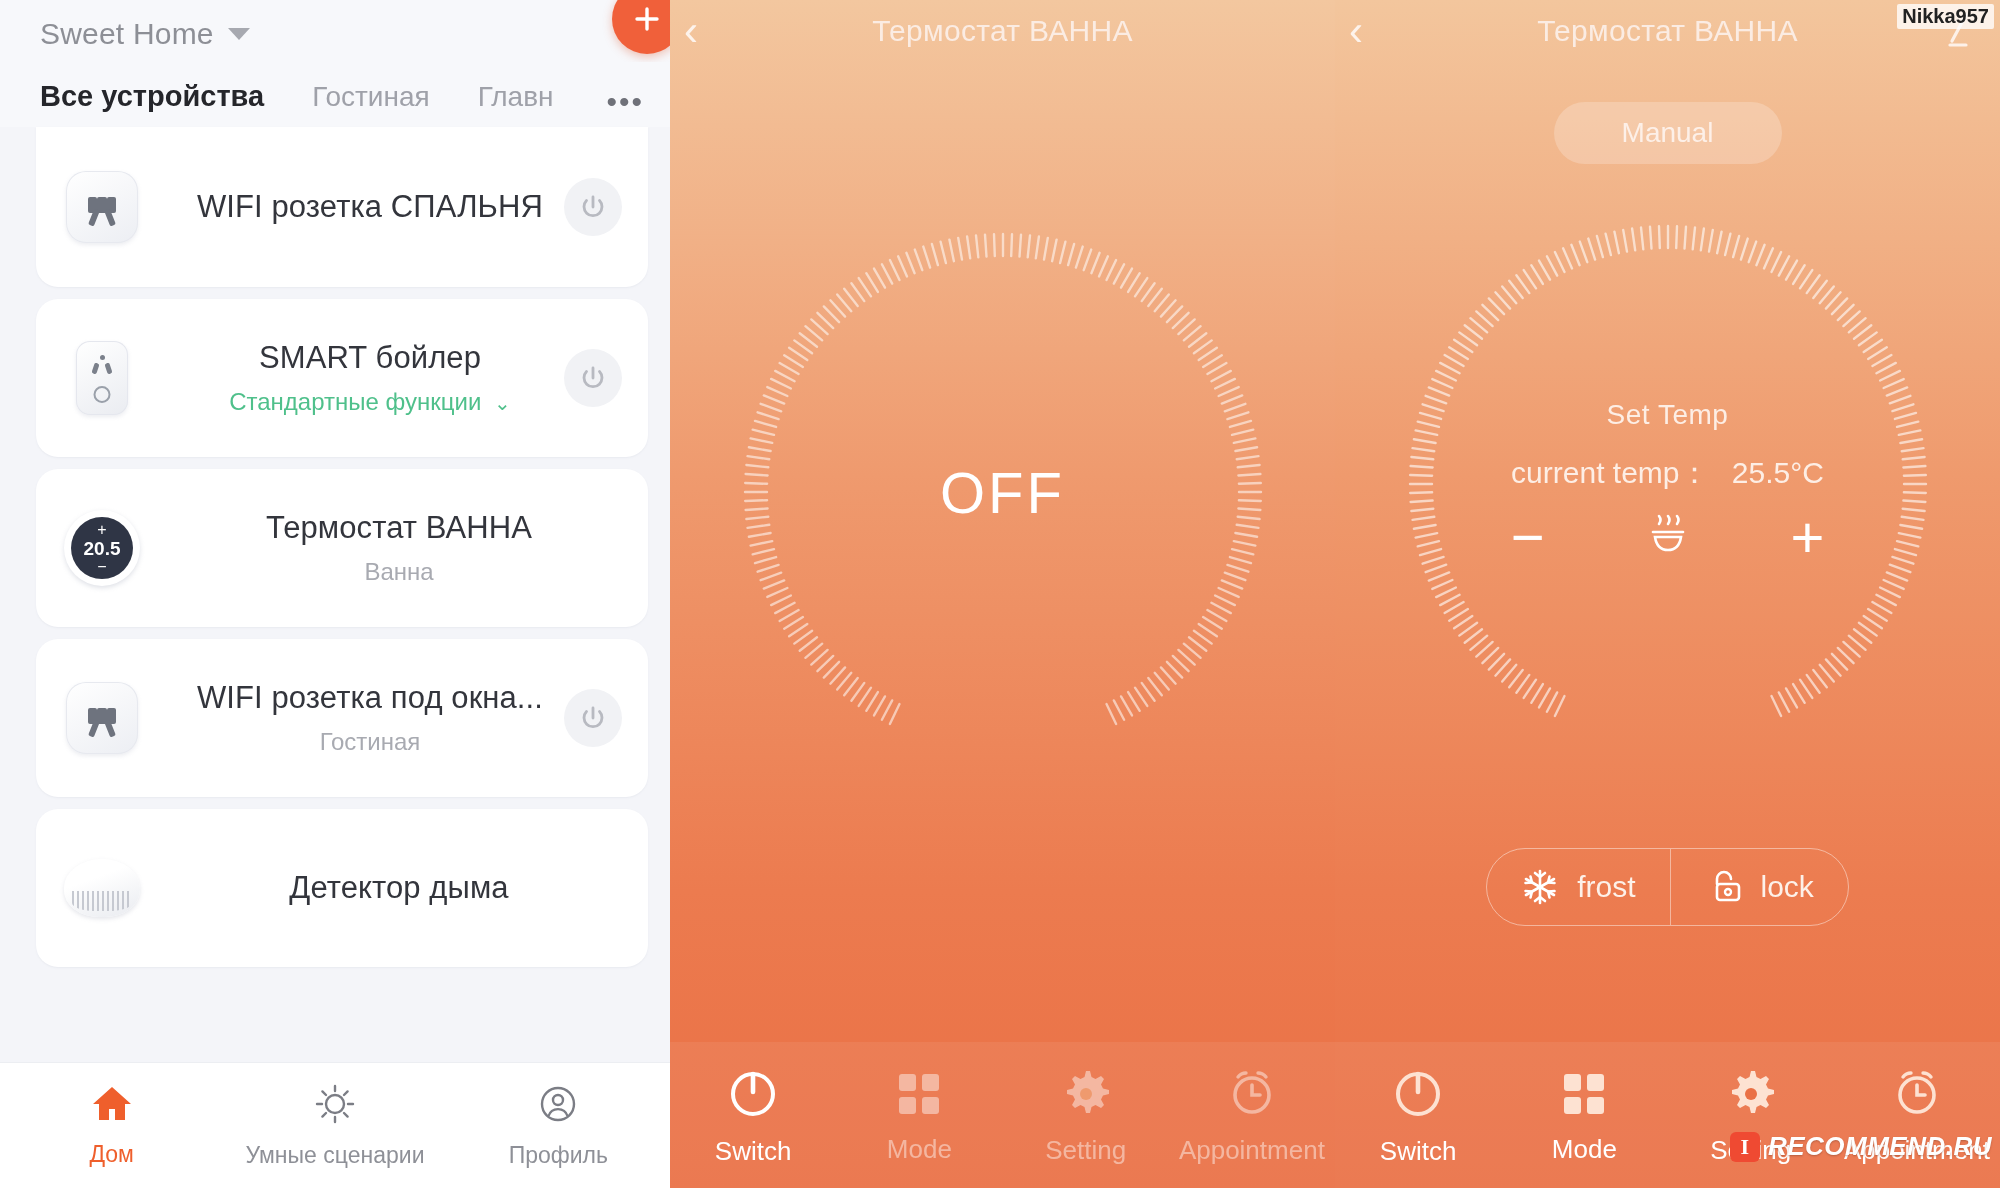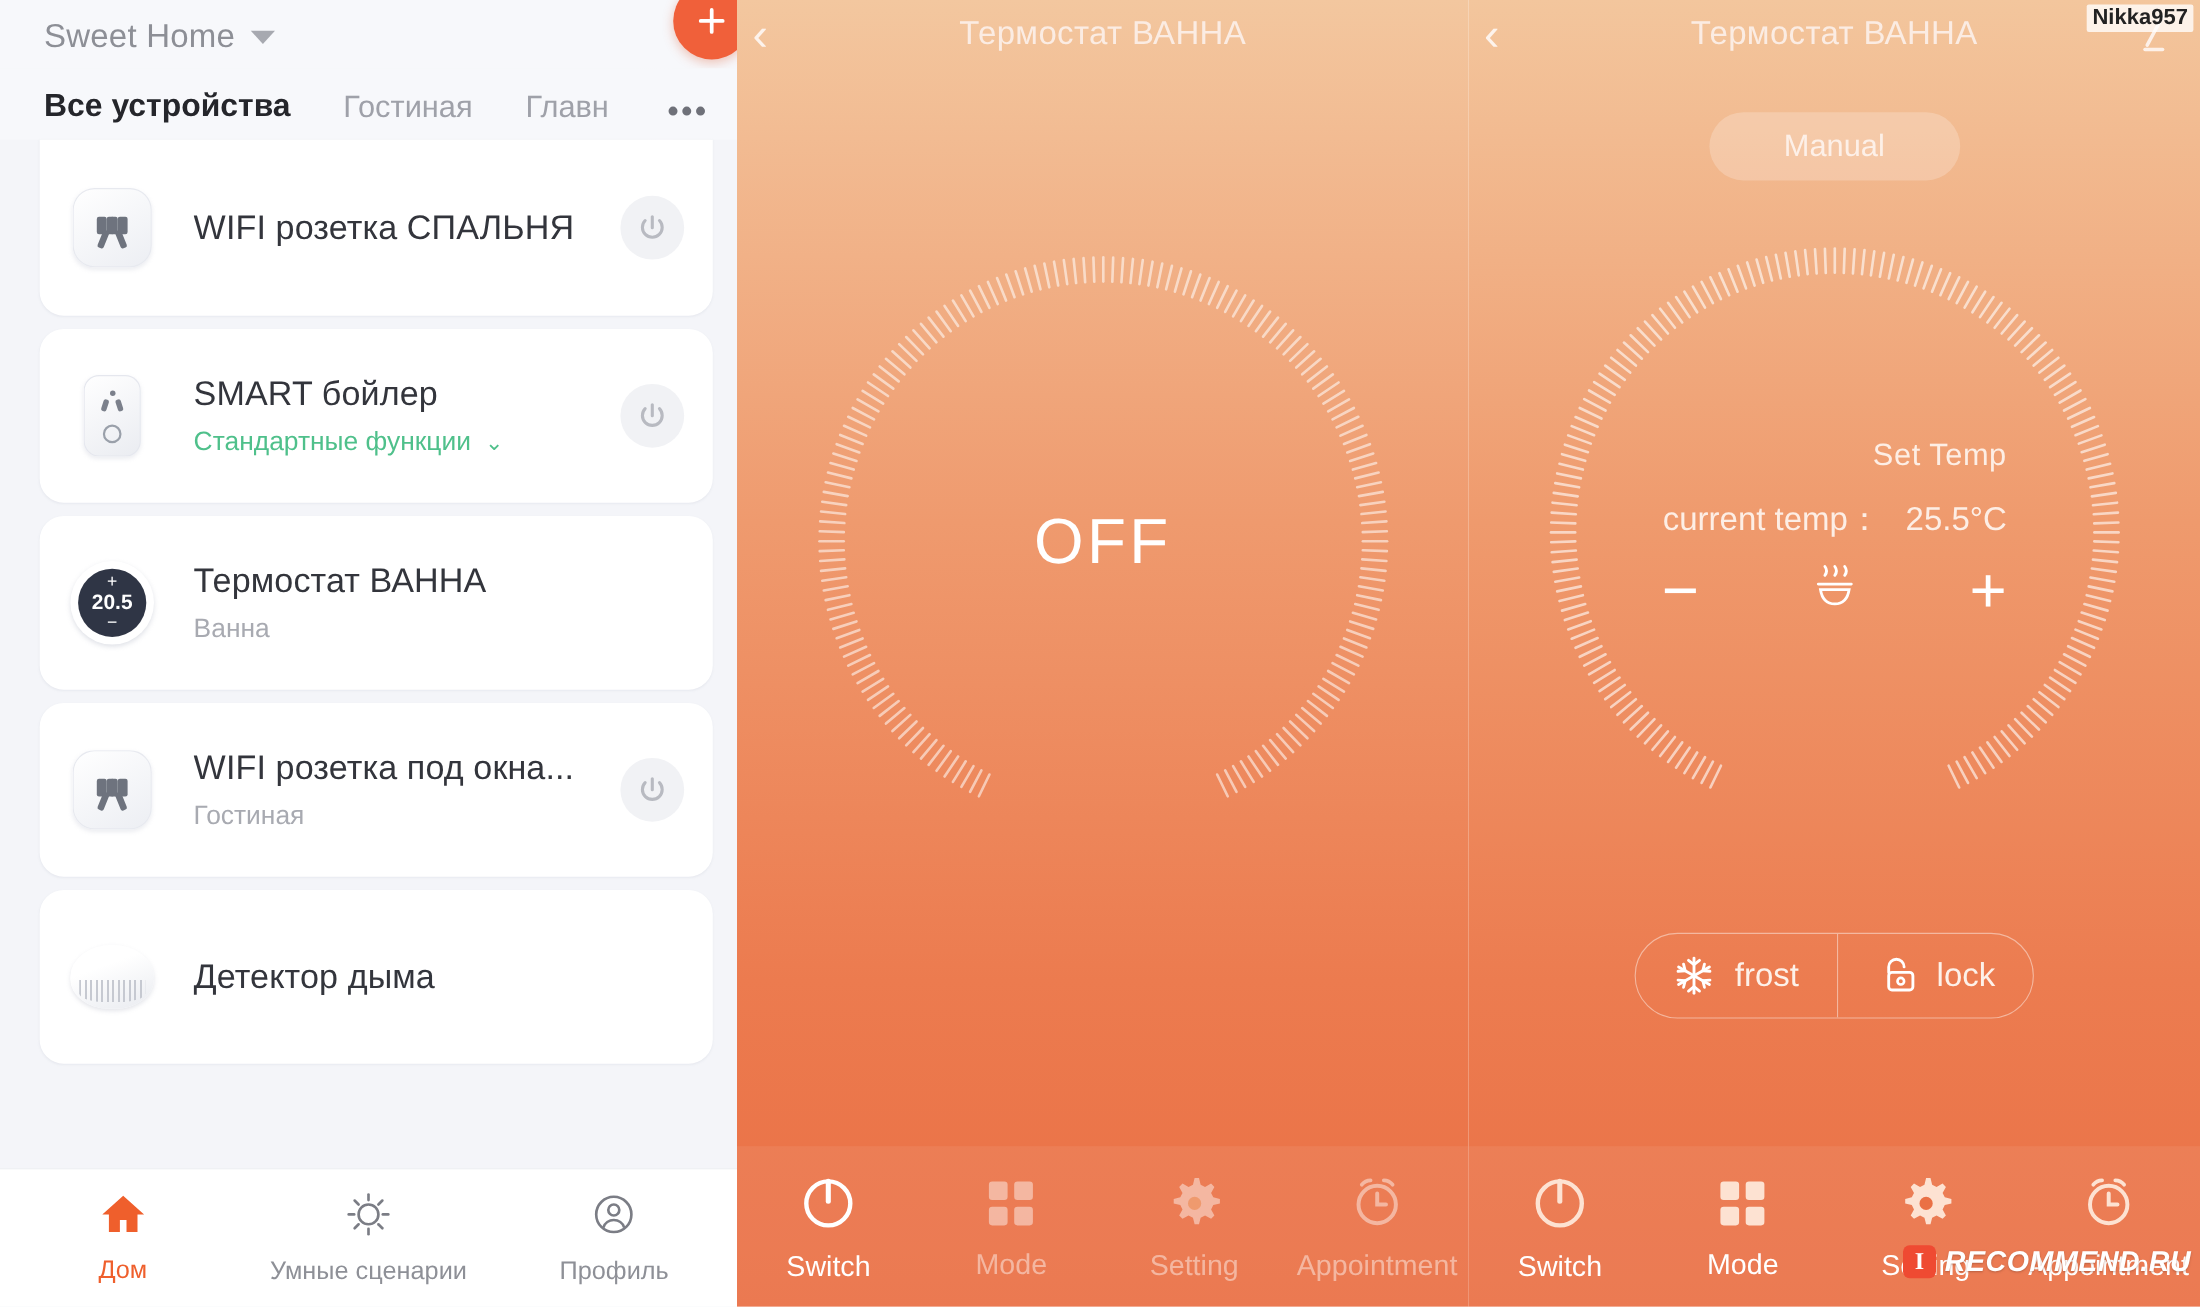--- a/index.html
+++ b/index.html
@@ -54,21 +54,21 @@
   .tab.active { color: #25262b; font-weight: bold; font-size: 29px; }
   .tab-more {
     position: absolute; right: 26px; bottom: 16px;
     color: #6f7179; font-size: 30px; letter-spacing: 2px; line-height: .6;
   }
   .tab-fade {
     position: absolute; right: 58px; bottom: 0; top: 0; width: 40px;
     background: linear-gradient(to right, rgba(247,248,251,0), #f7f8fb 70%);
   }
 
-  .device-list { padding: 0 0 0 0; }
+  .device-list { padding: 0 0 0 0; text-align: center; }
   .device-card {
     position: relative;
     margin: 0 22px 12px 36px;
     background: #ffffff;
     border-radius: 22px;
     height: 158px;
     display: flex; align-items: center;
     padding: 0 26px 0 28px;
     box-shadow: 0 1px 2px rgba(140,145,165,.10);
   }
@@ -208,21 +208,21 @@
     font-size: 28px; color: #fdf0e8;
   }
   .dial-wrap {
     position: relative; width: 560px; height: 560px; margin: 40px auto 0;
     display: flex; align-items: center; justify-content: center;
   }
   .dial-ticks { position: absolute; inset: 0; }
   .off-label {
     font-size: 58px; color: #fff; letter-spacing: 3px; font-weight: 400;
   }
-  .dial-readout { text-align: right; }
+  .dial-readout { text-align: center; }
   .set-temp-label { font-size: 28px; color: #fdeee5; letter-spacing: .5px; }
   .set-temp-value {
     font-size: 155px; font-weight: bold; color: #ffffff; line-height: 1.05; letter-spacing: -2px;
     margin-top: 14px;
   }
   .current-temp { font-size: 30px; color: #fdeee5; margin-top: 22px; white-space: nowrap; }
   .current-temp .ct-val { margin-left: 14px; }
   .stepper-row {
     display: flex; align-items: center; justify-content: center;
     gap: 92px; margin-top: 10px;

